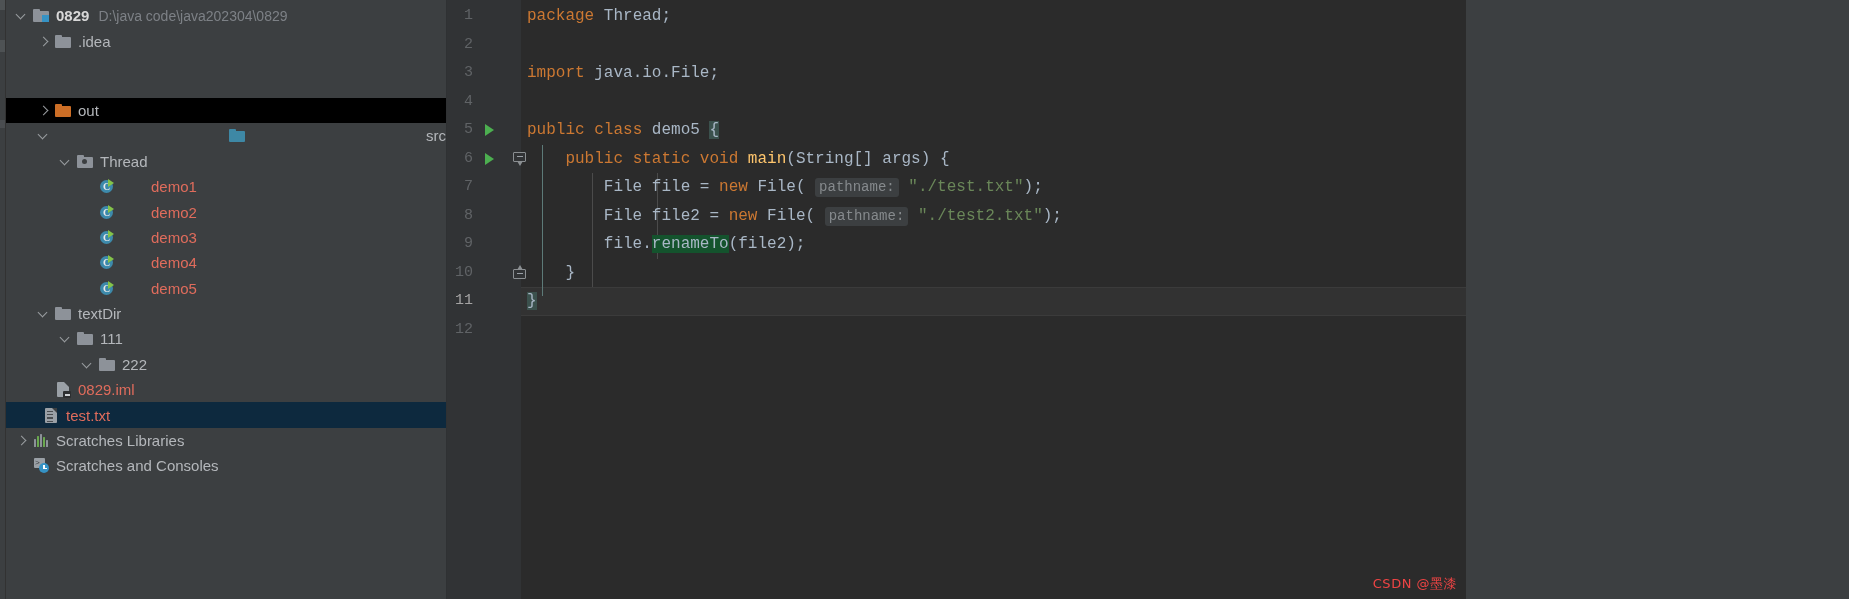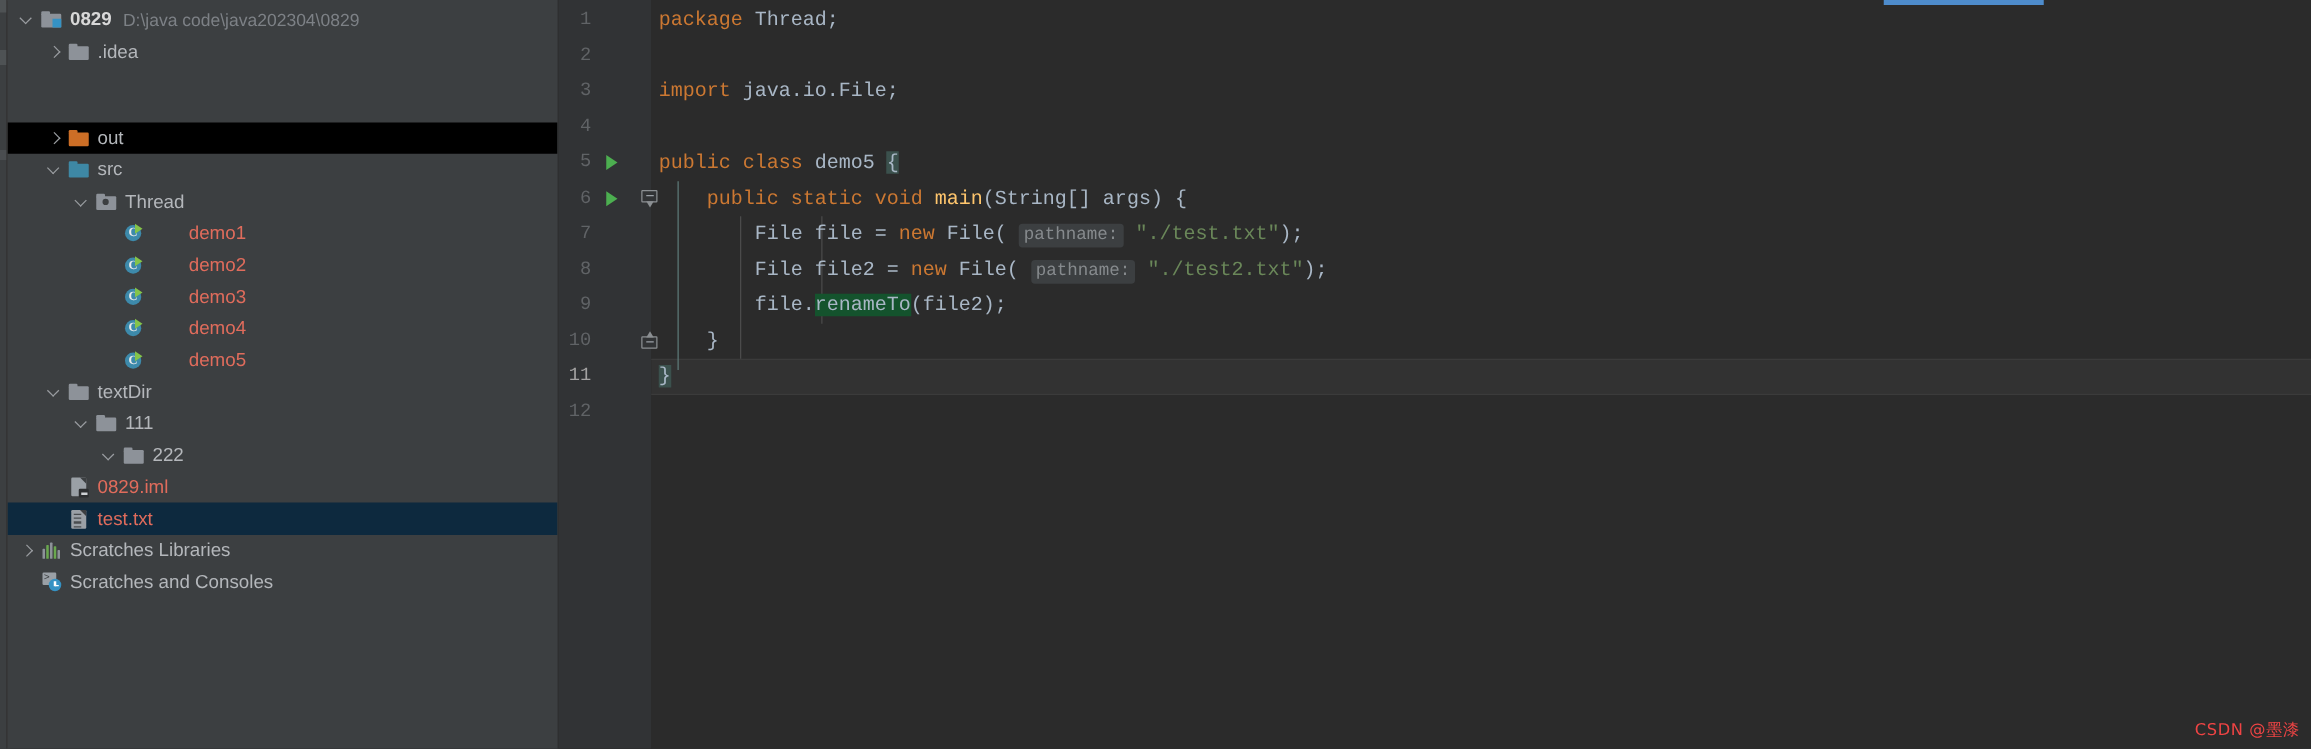--- a/index.html
+++ b/index.html
@@ -2,21 +2,21 @@
 <html><head>
 <meta charset="utf-8">
 <style>
   * { box-sizing: border-box; margin: 0; padding: 0; }
   html, body {
     width: 1849px; height: 599px;
     background: #3c3f41;
     font-family: "Liberation Sans", sans-serif;
     overflow: hidden;
   }
-  #app { position: relative; width: 1849px; height: 599px; display: flex; background: #2b2b2b; border-radius: 10px; }
+  #app { position: relative; width: 1466px; height: 599px; display: flex; background: #2b2b2b; border-radius: 10px; }
 
   
   .tool-strip {
     width: 6px; height: 100%;
     background: #3c3f41;
     border-right: 1px solid #323232;
     position: relative;
     flex: 0 0 6px;
   }
   .strip-mark { position: absolute; left: 0; width: 5px; height: 10px; background: #4e5254; }
@@ -280,21 +280,21 @@
         </span>
         <span class="label folder">.idea</span>
       </div>
       <div class="tree-row hovered" style="padding-left: 30px;">
         <span class="twisty closed"></span>
         <span class="ico">
           <span class="folder-ico-o"></span>
         </span>
         <span class="label folder">out</span>
       </div>
-      <div class="tree-row" style="padding-left: 30px;">
+      <div class="tree-row" style="padding-left: 30px; justify-content: space-between;">
         <span class="twisty open"></span>
         <span class="ico">
           <span class="folder-ico-src"></span>
         </span>
         <span class="label folder">src</span>
       </div>
       <div class="tree-row" style="padding-left: 52px;">
         <span class="twisty open"></span>
         <span class="ico">
           <span class="folder-ico-pkg"></span>
@@ -364,21 +364,21 @@
         <span class="label folder">222</span>
       </div>
       <div class="tree-row" style="padding-left: 30px;">
         <span class="twisty none"></span>
         <span class="ico">
           <span class="file-ico"></span>
           <span class="file-corner-dark"></span>
         </span>
         <span class="label redfile">0829.iml</span>
       </div>
-      <div class="tree-row selected" style="padding-left: 30px;">
+      <div class="tree-row selected" style="padding-left: 18px;">
         <span class="twisty none"></span>
         <span class="ico">
           <span class="file-ico"></span>
           <span class="txt-lines">
             <i></i>
             <i></i>
             <i></i>
             <i></i>
           </span>
         </span>

